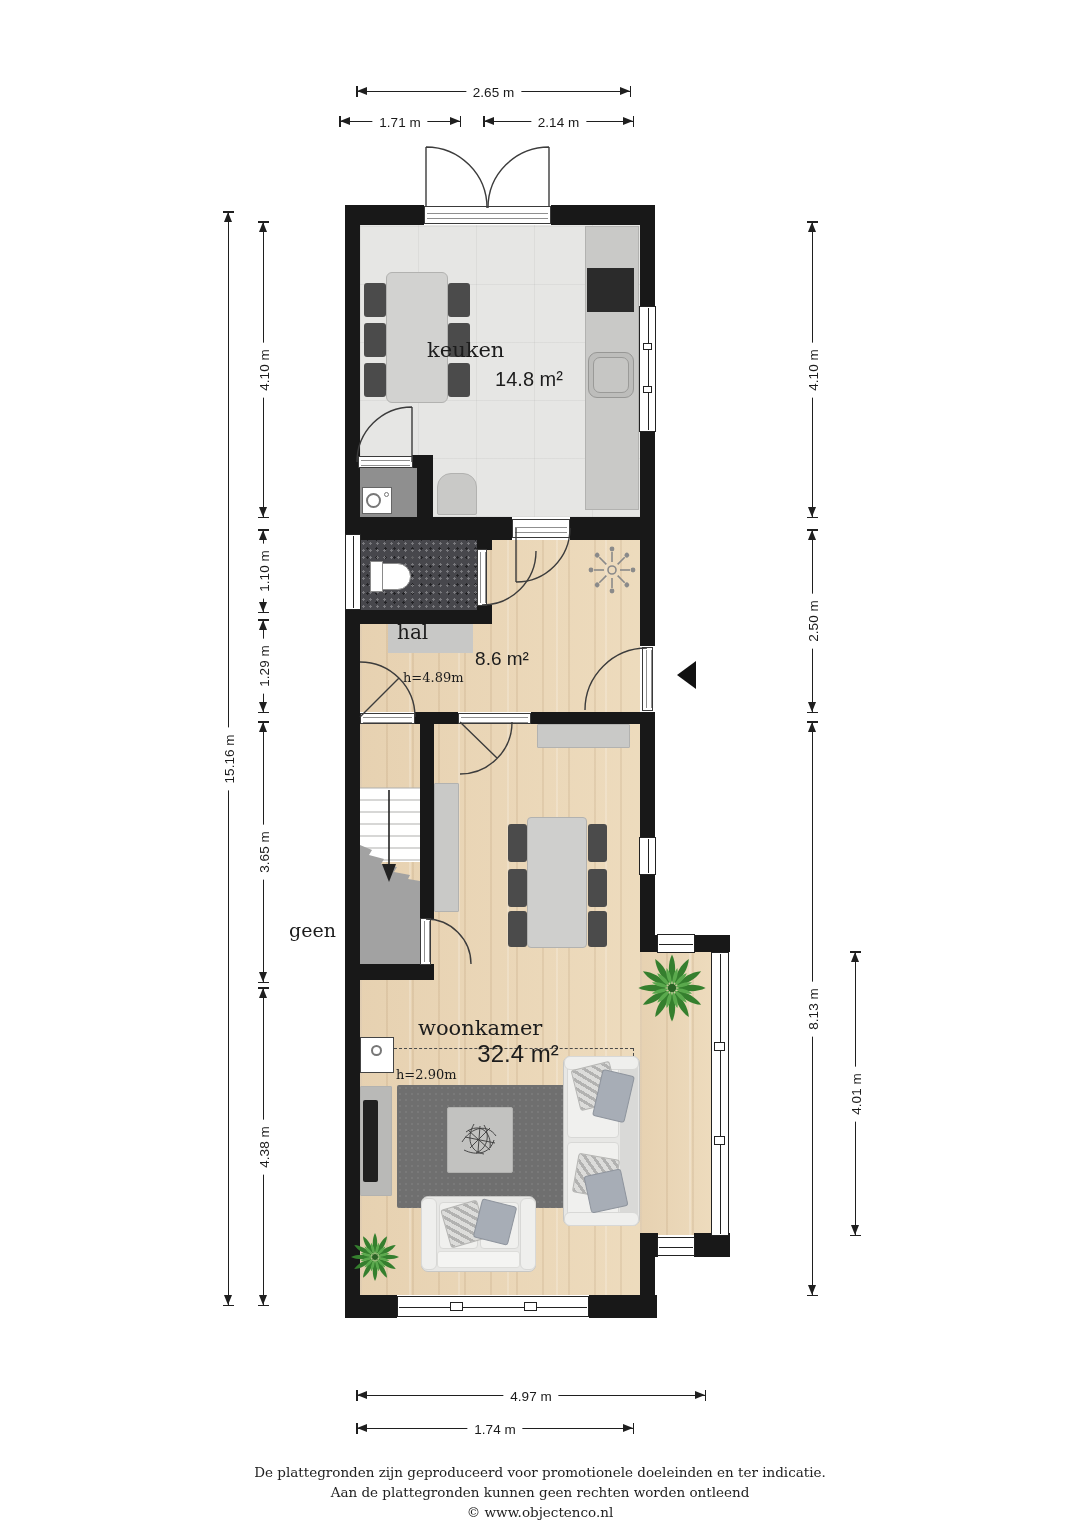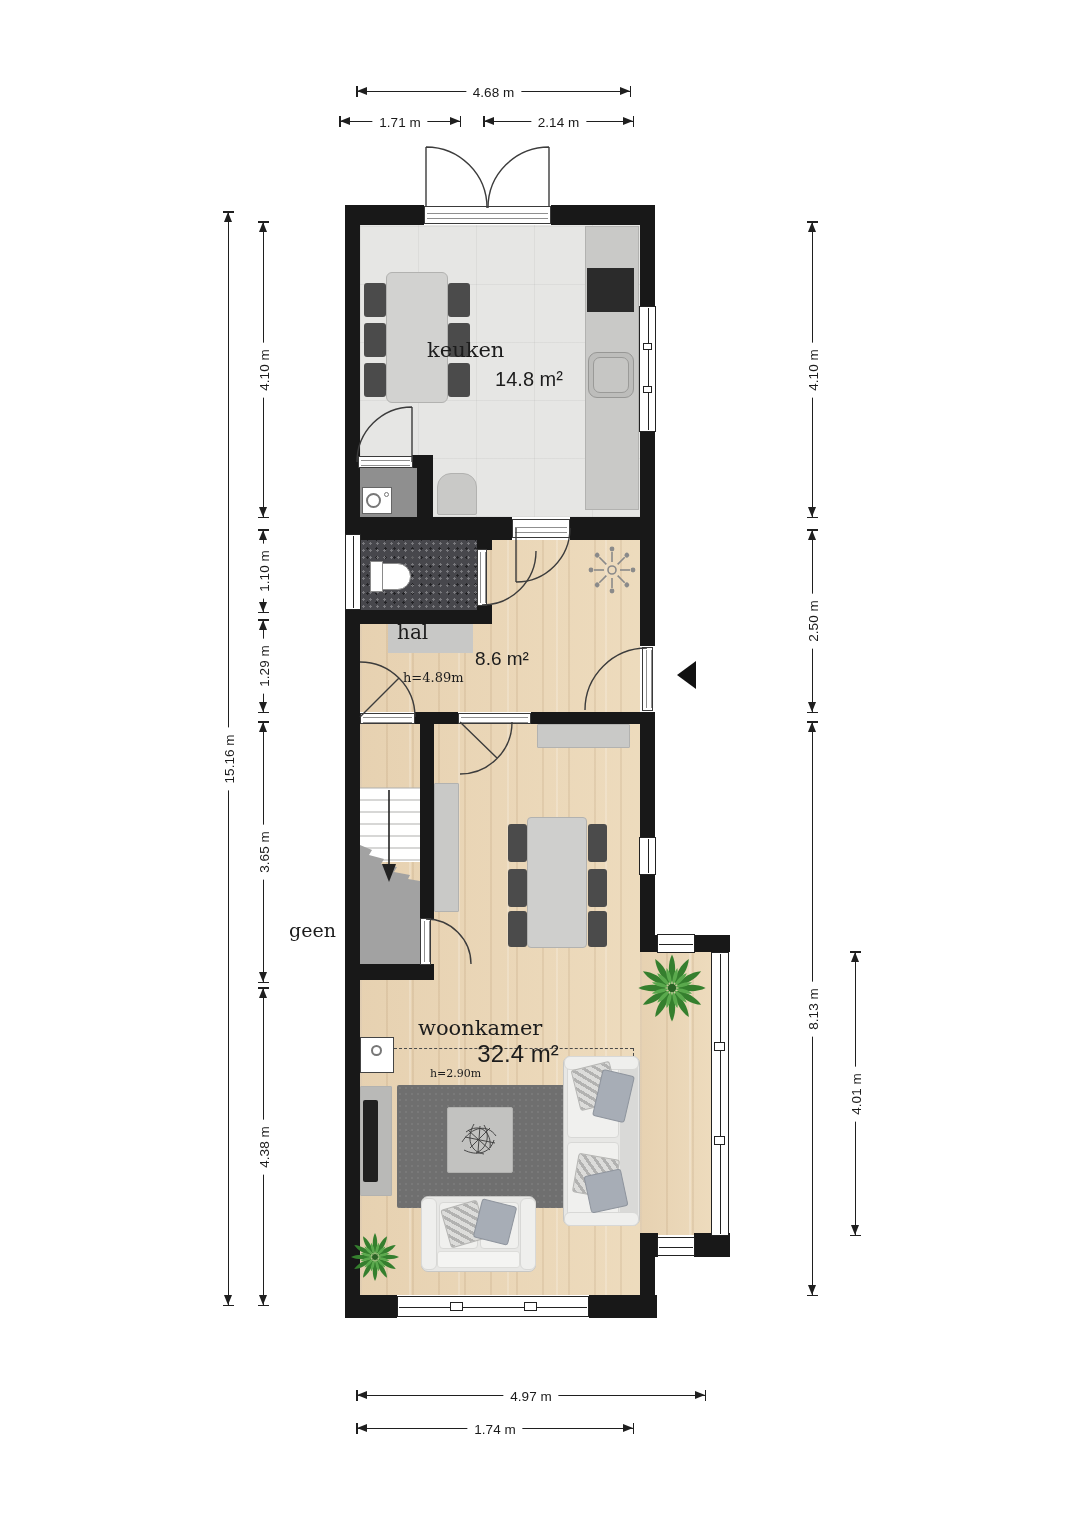--- a/index.html
+++ b/index.html
@@ -310,26 +310,26 @@
   <div class="ralabel" style="left:429px;top:368px;font-size:20px;">14.8 m²</div>
 
   <div class="rlabel" style="left:397px;top:620px;font-size:20px;">hal</div>
   <div class="ralabel" style="left:402px;top:648px;font-size:19px;">8.6 m²</div>
   <div class="rlabel" style="left:403px;top:670px;font-size:13px;">h=4.89m</div>
 
   <div class="rlabel" style="left:289px;top:919px;font-size:19px;">geen</div>
 
   <div class="rlabel" style="left:418px;top:1016px;font-size:21px;">woonkamer</div>
   <div class="ralabel" style="left:418px;top:1040px;font-size:24px;">32.4 m²</div>
-  <div class="rlabel" style="left:430px;top:1067px;font-size:11px;">h=2.90m</div>
+  <div class="rlabel" style="left:396px;top:1067px;font-size:13px;">h=2.90m</div>
 
   <div class="hdim" style="left:357px;top:91px;width:273px;">
     <s class="tkA"></s>
       <s class="tkB"></s>
-    <span class="dlabel">4.68 m</span>
+    <span class="dlabel">2.65 m</span>
     </div>
   <div class="hdim" style="left:340px;top:121px;width:120px;">
     <s class="tkA"></s>
       <s class="tkB"></s>
     <span class="dlabel">1.71 m</span>
     </div>
   <div class="hdim" style="left:484px;top:121px;width:149px;">
     <s class="tkA"></s>
       <s class="tkB"></s>
     <span class="dlabel">2.14 m</span>
@@ -391,14 +391,19 @@
     <s class="tkA"></s>
       <s class="tkB"></s>
     <span class="dlabel">4.97 m</span>
     </div>
   <div class="hdim" style="left:357px;top:1428px;width:276px;">
     <s class="tkA"></s>
       <s class="tkB"></s>
     <span class="dlabel">1.74 m</span>
     </div>
 
+  <div class="footer">
+    <div>De plattegronden zijn geproduceerd voor promotionele doeleinden en ter indicatie.</div>
+    <div>Aan de plattegronden kunnen geen rechten worden ontleend</div>
+    <div>© www.objectenco.nl</div>
+  </div>
 
 </div>
 
 </body></html>

